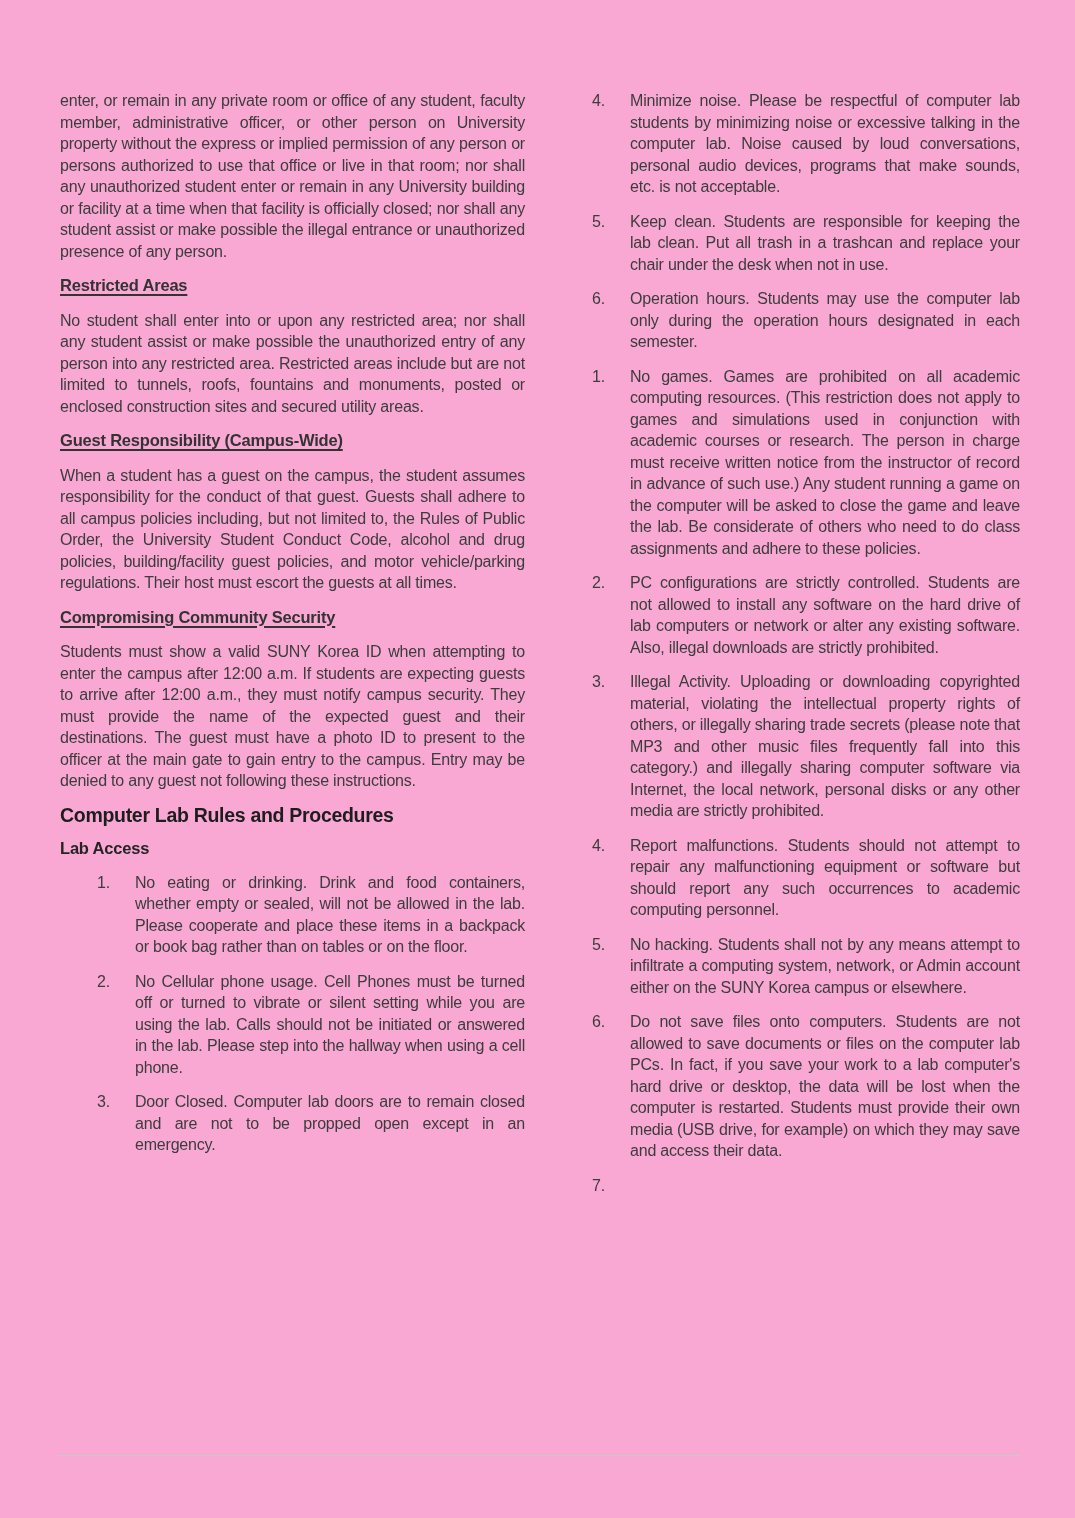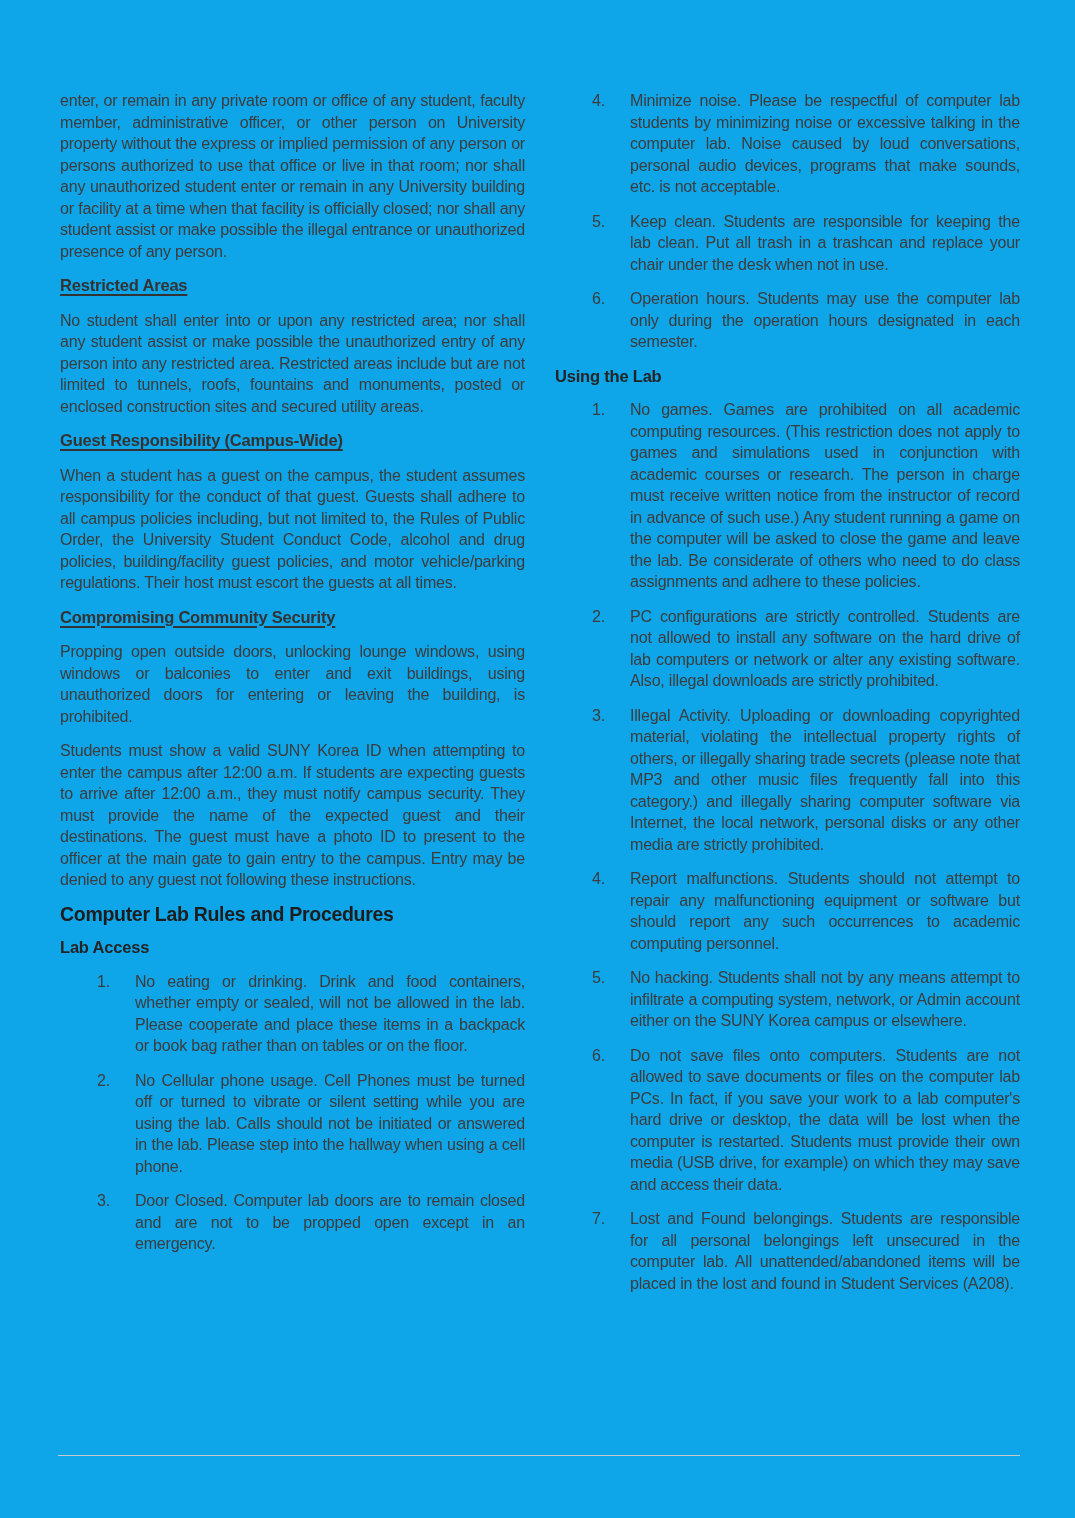--- a/index.html
+++ b/index.html
@@ -1,19 +1,19 @@
 <!DOCTYPE html>
 <html><head>
 <meta charset="utf-8">
 <style>
   html,body{margin:0;padding:0;background:#ffffff;}
   .page{
     position:relative;
     width:1075px;height:1518px;
-    background:#0ea5e9;
+    background:#f9a8d4;
     color:#3c3c3c;
     font-family:"Liberation Sans", sans-serif;
     overflow:hidden;
   }
   .col{
     position:absolute;top:90px;width:465px;
     font-size:16px;line-height:21.5px;letter-spacing:-0.2px;
     text-align:justify;hyphens:none;
   }
   .col-left{left:60px;}
@@ -54,21 +54,20 @@
   <div class="col col-left">
     <p class="para">enter, or remain in any private room or office of any student, faculty member, administrative officer, or other person on University property without the express or implied permission of any person or persons authorized to use that office or live in that room; nor shall any unauthorized student enter or remain in any University building or facility at a time when that facility is officially closed; nor shall any student assist or make possible the illegal entrance or unauthorized presence of any person.</p>
 
     <div class="h-underline">Restricted Areas</div>
     <p class="para">No student shall enter into or upon any restricted area; nor shall any student assist or make possible the unauthorized entry of any person into any restricted area. Restricted areas include but are not limited to tunnels, roofs, fountains and monuments, posted or enclosed construction sites and secured utility areas.</p>
 
     <div class="h-underline">Guest Responsibility (Campus-Wide)</div>
     <p class="para">When a student has a guest on the campus, the student assumes responsibility for the conduct of that guest. Guests shall adhere to all campus policies including, but not limited to, the Rules of Public Order, the University Student Conduct Code, alcohol and drug policies, building/facility guest policies, and motor vehicle/parking regulations. Their host must escort the guests at all times.</p>
 
     <div class="h-underline">Compromising Community Security</div>
-    <p class="para">Propping open outside doors, unlocking lounge windows, using windows or balconies to enter and exit buildings, using unauthorized doors for entering or leaving the building, is prohibited.</p>
     <p class="para">Students must show a valid SUNY Korea ID when attempting to enter the campus after 12:00 a.m. If students are expecting guests to arrive after 12:00 a.m., they must notify campus security. They must provide the name of the expected guest and their destinations. The guest must have a photo ID to present to the officer at the main gate to gain entry to the campus. Entry may be denied to any guest not following these instructions.</p>
 
     <div class="h1">Computer Lab Rules and Procedures</div>
 
     <div class="h2">Lab Access</div>
 
 
     <div>
       <div class="li">
         <span class="num">1.</span>
@@ -94,21 +93,20 @@
       <div class="li">
         <span class="num">5.</span>
         <span>Keep clean. Students are responsible for keeping the lab clean. Put all trash in a trashcan and replace your chair under the desk when not in use.</span>
       </div>
       <div class="li">
         <span class="num">6.</span>
         <span>Operation hours. Students may use the computer lab only during the operation hours designated in each semester.</span>
       </div>
     </div>
 
-    <div class="h2">Using the Lab</div>
 
     <div>
       <div class="li">
         <span class="num">1.</span>
         <span>No games. Games are prohibited on all academic computing resources. (This restriction does not apply to games and simulations used in conjunction with academic courses or research. The person in charge must receive written notice from the instructor of record in advance of such use.) Any student running a game on the computer will be asked to close the game and leave the lab. Be considerate of others who need to do class assignments and adhere to these policies.</span>
       </div>
       <div class="li">
         <span class="num">2.</span>
         <span>PC configurations are strictly controlled. Students are not allowed to install any software on the hard drive of lab computers or network or alter any existing software. Also, illegal downloads are strictly prohibited.</span>
       </div>
@@ -123,21 +121,20 @@
       <div class="li">
         <span class="num">5.</span>
         <span>No hacking. Students shall not by any means attempt to infiltrate a computing system, network, or Admin account either on the SUNY Korea campus or elsewhere.</span>
       </div>
       <div class="li">
         <span class="num">6.</span>
         <span>Do not save files onto computers. Students are not allowed to save documents or files on the computer lab PCs. In fact, if you save your work to a lab computer's hard drive or desktop, the data will be lost when the computer is restarted. Students must provide their own media (USB drive, for example) on which they may save and access their data.</span>
       </div>
       <div class="li">
         <span class="num">7.</span>
-        <span>Lost and Found belongings. Students are responsible for all personal belongings left unsecured in the computer lab. All unattended/abandoned items will be placed in the lost and found in Student Services (A208).</span>
       </div>
     </div>
   </div>
 
   <div class="footer-rule"></div>
   <div class="footer">
     <span>PART 4 – Student Rights and Responsibilities</span><span class="pipe">|</span><span class="italic">Spring 2024 SUNY Korea – Stony Brook Student Handbook</span><span class="pipe">|</span><span>51</span>
   </div>
 
 </div>

